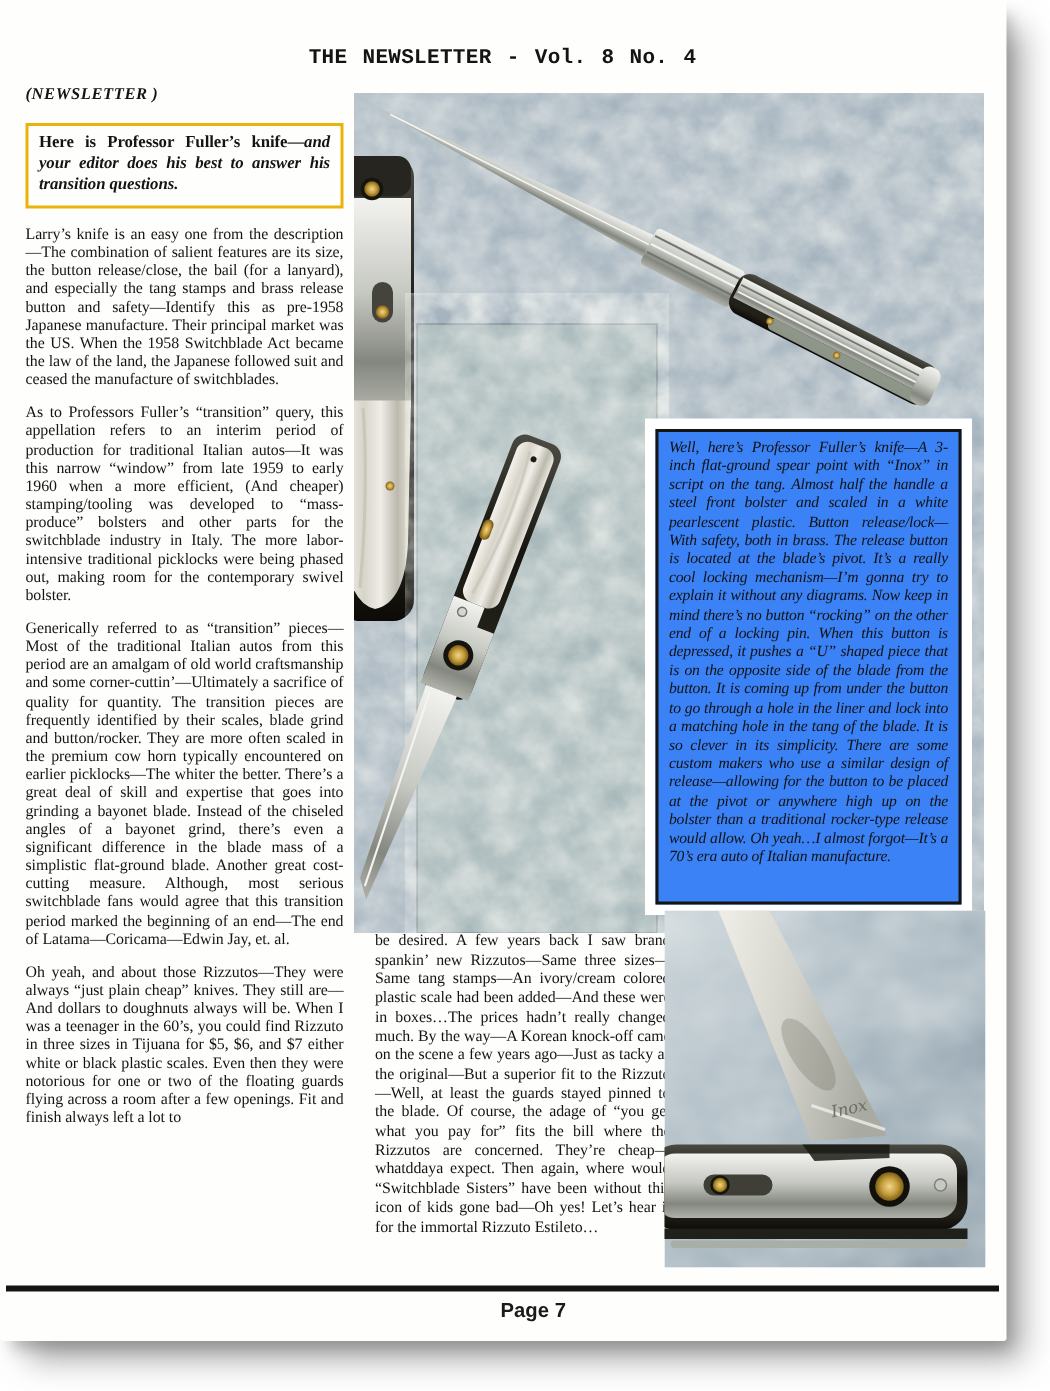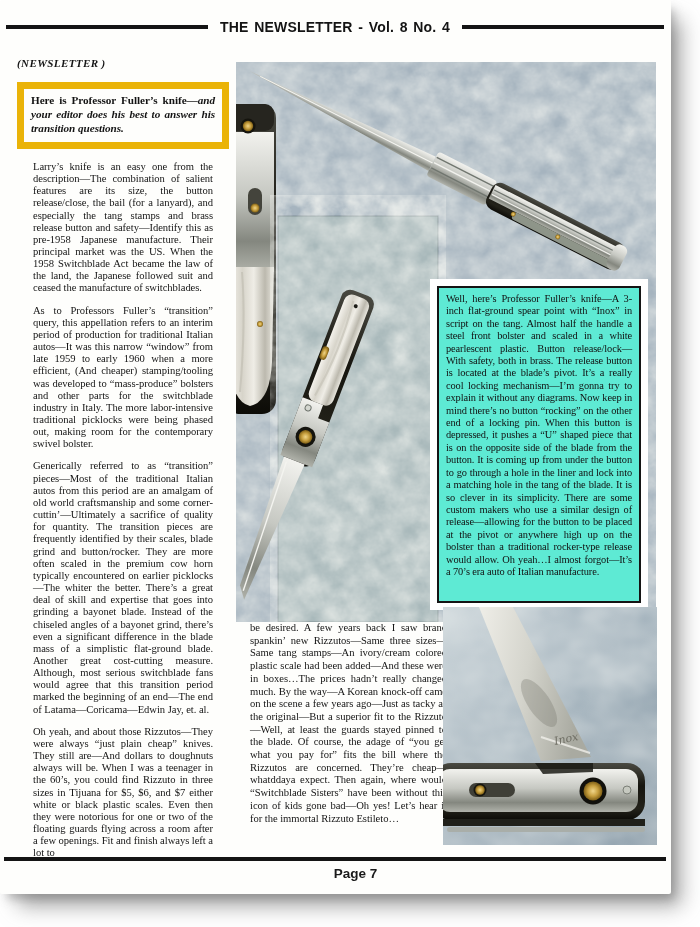--- a/index.html
+++ b/index.html
@@ -11,56 +11,57 @@
   .sheet {
     position:absolute; left:0; top:0; width:671px; height:894px;
     background:#fefefc; border-radius:2px;
     box-shadow: 14px 16px 20px -4px rgba(95,95,95,.55),
                 5px 7px 9px -2px rgba(120,120,120,.42);
   }
   
   .masthead {
     position:absolute; left:6px; top:19px; width:658px;
     display:flex; align-items:center; gap:12px;
-    font-family:Liberation Sans, sans-serif;
+    font-family:Liberation Mono, monospace;
+    flex-direction:column;
   }
   .masthead .rule { flex:1; height:3.5px; background:#141414; }
   .masthead .title {
     flex:0 0 auto; font-size:14px; font-weight:bold; letter-spacing:.2px;
     word-spacing:1.5px; color:#141414; white-space:nowrap;
   }
   
   .col-left {
     position:absolute; left:17px; top:57px; width:212px;
     font-size:10.6px; line-height:12.15px; text-align:justify;
     letter-spacing:-0.05px; color:#141414;
   }
   .continued { font-weight:bold; font-style:italic; font-size:11px;
     letter-spacing:.4px; margin:0 0 13px; text-align:left; }
   .intro-box {
-    border:7px solid #eab308; padding:5px 7px 6px;
+    border:2px solid #eab308; padding:5px 7px 6px;
     font-size:11.2px; line-height:13.9px; font-weight:bold;
     margin:0 0 12px; text-align:justify;
   }
   .intro-box .em { font-style:italic; }
-  .col-left p.body-par { margin:0 16px 10px; }
+  .col-left p.body-par { margin:0 0 10px; }
   
   .col-mid {
     position:absolute; left:250px; top:622px; width:197px;
     font-size:10.6px; line-height:12.7px; text-align:justify;
     letter-spacing:-0.05px; color:#141414;
   }
   
   .sidebar-box {
     position:absolute; left:437px; top:286px; width:204px; height:317px;
-    background:#5eead4; border:2px solid #141414;
+    background:#3b82f6; border:2px solid #141414;
     box-shadow:0 0 0 7px #ffffff;
     padding:5px 7px; overflow:hidden;
     font-size:10.4px; line-height:12.4px; letter-spacing:-0.12px;
-    text-align:justify; color:#111;
+    text-align:justify; color:#111;font-style:italic;
   }
   
   .photo-collage { position:absolute; left:236px; top:62px; width:420px; height:560px; }
   .photo-bottom  { position:absolute; left:443px; top:607px; width:214px; height:238px; }
   .photo-collage svg, .photo-bottom svg { display:block; }
   
   .footer-rule { position:absolute; left:4px; top:857px; width:662px; height:4px; background:#141414; }
   .page-number {
     position:absolute; left:0; top:866px; width:671px; text-align:center;
     font-family:"Liberation Sans", sans-serif; font-weight:bold; font-size:13.5px; color:#1a1a1a;padding-left:40px;

